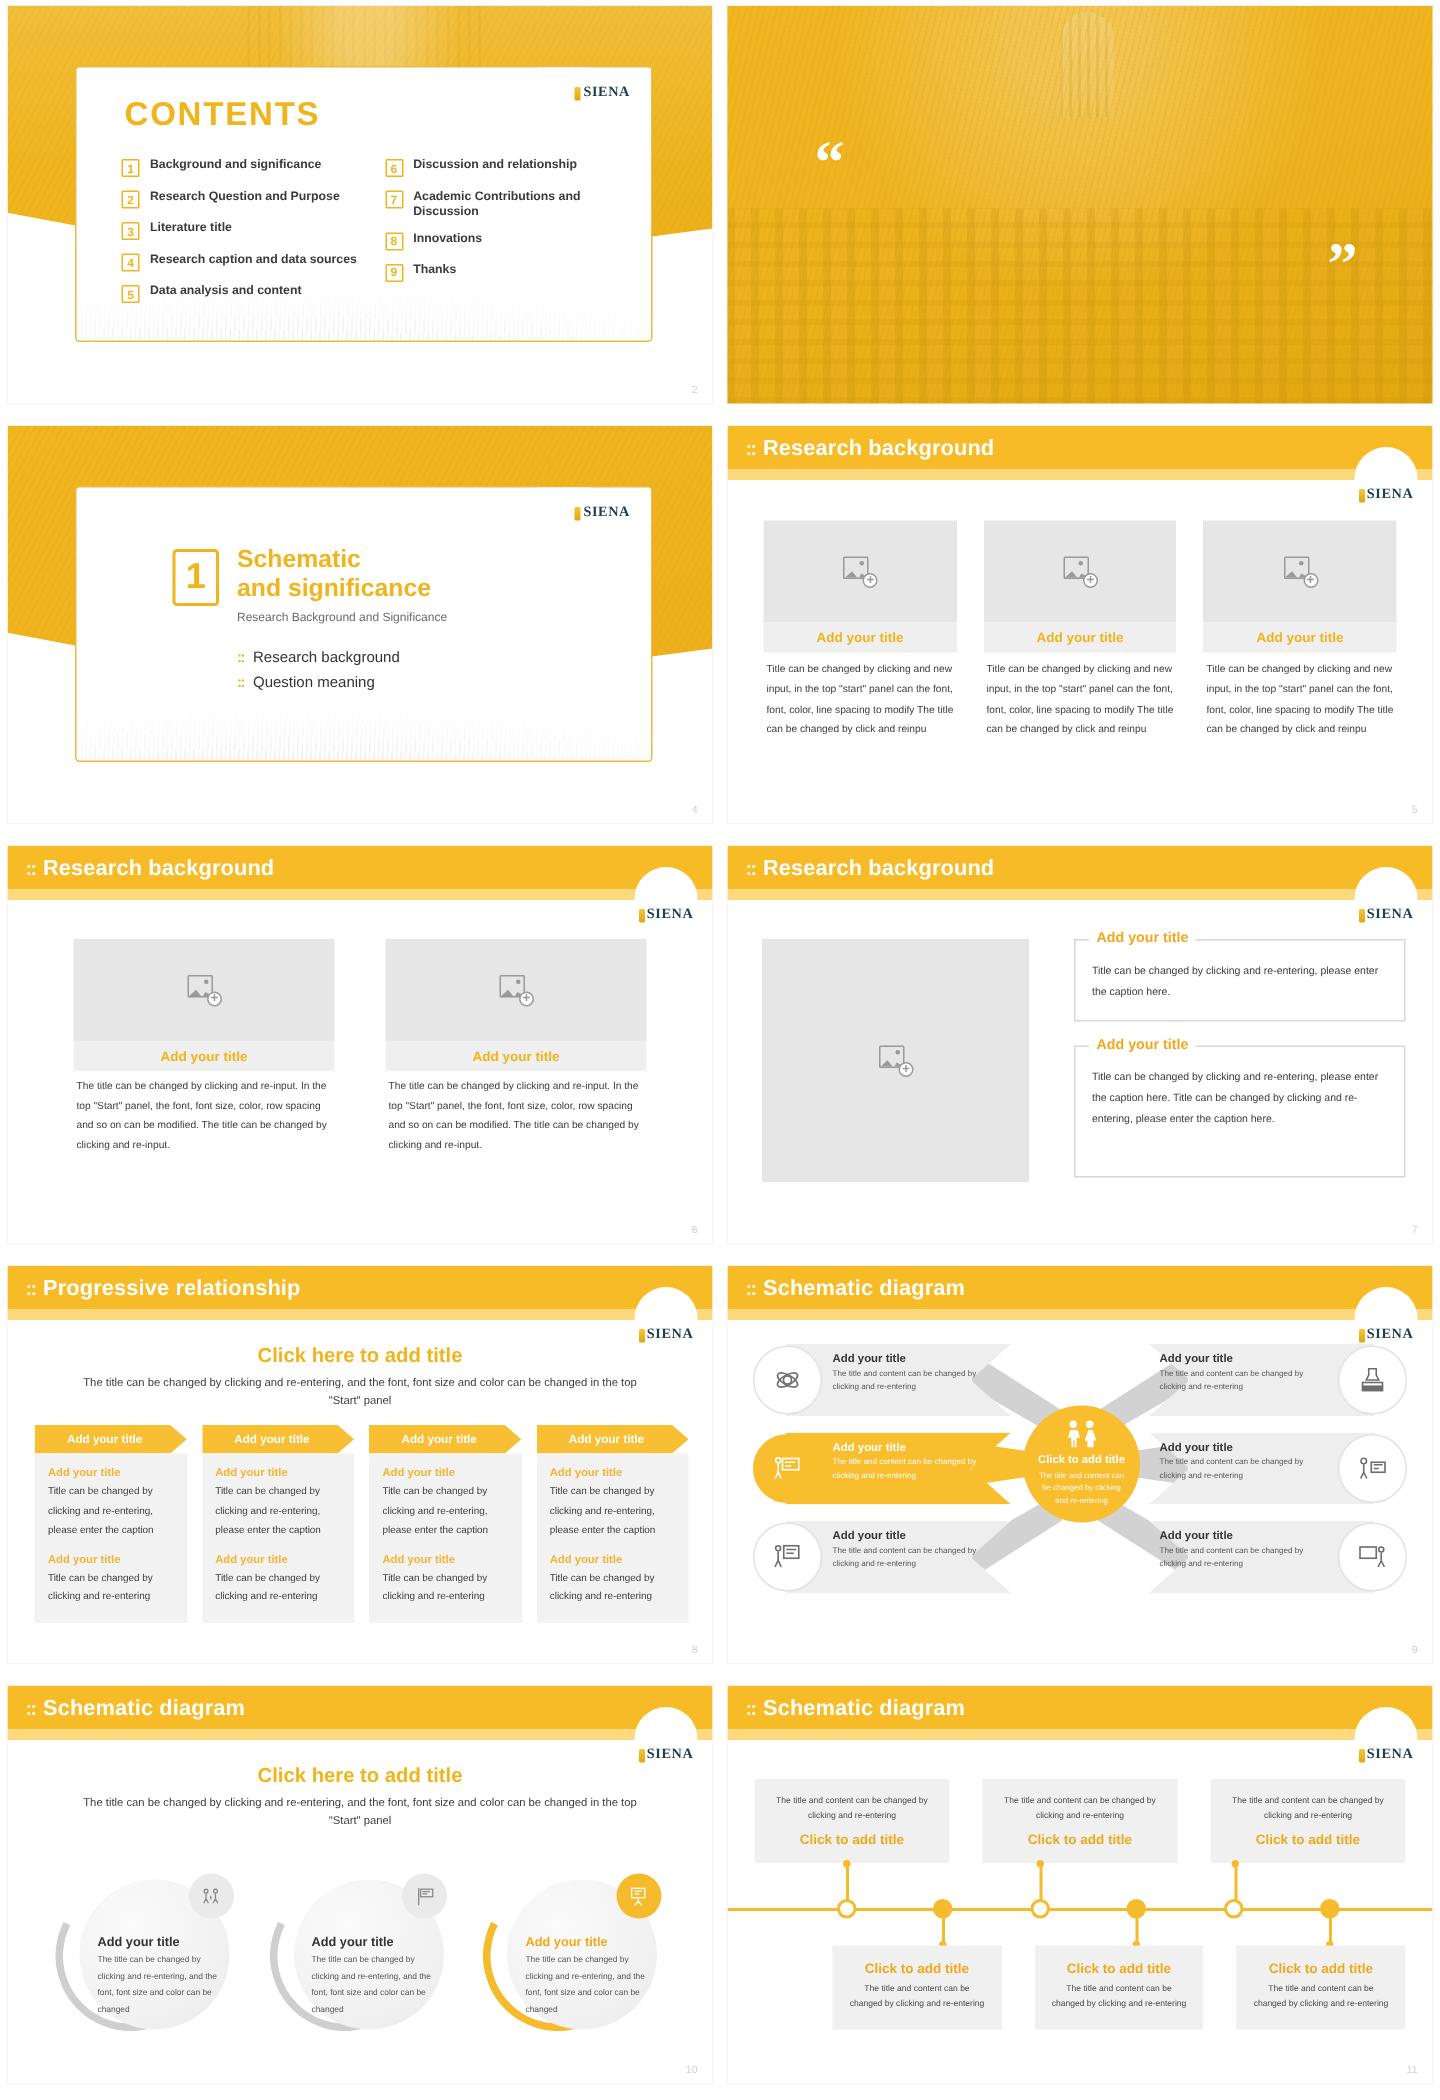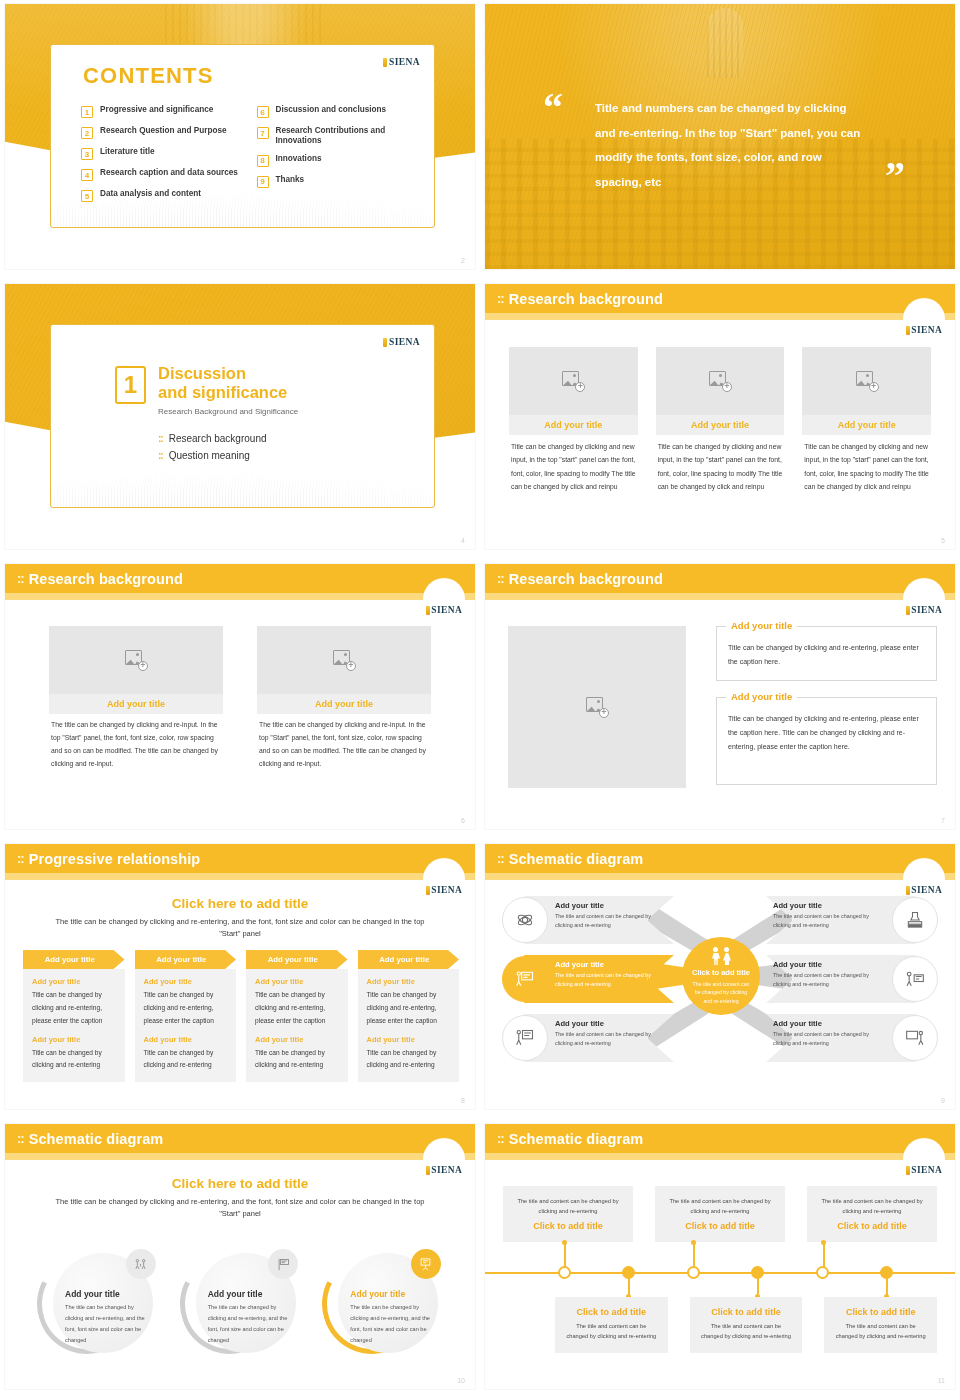--- a/index.html
+++ b/index.html
@@ -327,21 +327,21 @@
       <div class="wave"></div>
       <div class="logo" style="right:14px; top:12px;">
         <span class="mark"></span>
         <span class="txt">SIENA</span>
       </div>
       <div class="contents-title">CONTENTS</div>
       <div class="toc">
         <div class="toc-col">
           <div class="toc-item">
               <span class="toc-num">1</span>
-              <span class="toc-label">Progressive and significance</span>
+              <span class="toc-label">Background and significance</span>
             </div>
           <div class="toc-item">
               <span class="toc-num">2</span>
               <span class="toc-label">Research Question and Purpose</span>
             </div>
           <div class="toc-item">
               <span class="toc-num">3</span>
               <span class="toc-label">Literature title</span>
             </div>
           <div class="toc-item">
@@ -349,63 +349,62 @@
               <span class="toc-label">Research caption and data sources</span>
             </div>
           <div class="toc-item">
               <span class="toc-num">5</span>
               <span class="toc-label">Data analysis and content</span>
             </div>
         </div>
         <div class="toc-col">
           <div class="toc-item">
               <span class="toc-num">6</span>
-              <span class="toc-label">Discussion and conclusions</span>
+              <span class="toc-label">Discussion and relationship</span>
             </div>
           <div class="toc-item">
               <span class="toc-num">7</span>
-              <span class="toc-label">Research Contributions and Innovations</span>
+              <span class="toc-label">Academic Contributions and Discussion</span>
             </div>
           <div class="toc-item">
               <span class="toc-num">8</span>
               <span class="toc-label">Innovations</span>
             </div>
           <div class="toc-item">
               <span class="toc-num">9</span>
               <span class="toc-label">Thanks</span>
             </div>
         </div>
       </div>
     </div>
     <div class="pagenum">2</div>
   </div>
 
   <div class="slide s-quote">
     <div class="tower"></div>
     <div class="facade"></div>
     <div class="qmark open">“</div>
     <div class="qmark close">”</div>
-    <div class="qtext">Title and numbers can be changed by clicking and re-entering. In the top "Start" panel, you can modify the fonts, font size, color, and row spacing, etc</div>
   </div>
 
   <div class="slide s-section">
     <div class="bg"></div>
     <div class="card">
       <div class="notch"></div>
       <div class="wave"></div>
       <div class="logo" style="right:14px; top:12px;">
         <span class="mark"></span>
         <span class="txt">SIENA</span>
       </div>
     </div>
     <div class="sec-body">
       <div class="sec-row">
         <div class="sec-numbox">1</div>
         <div>
-          <div class="sec-h1">Discussion</div>
+          <div class="sec-h1">Schematic</div>
           <div class="sec-h1">and significance</div>
           <div class="sec-sub">Research Background and Significance</div>
         </div>
       </div>
       <div class="sec-bullets">
         <div class="sec-bullet">
             <span class="bdots">::</span>
             <span class="btx">Research background</span>
           </div>
         <div class="sec-bullet">

